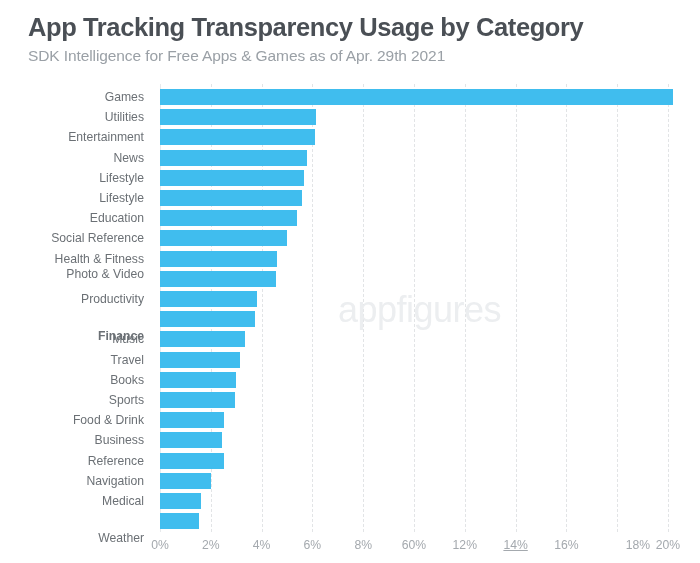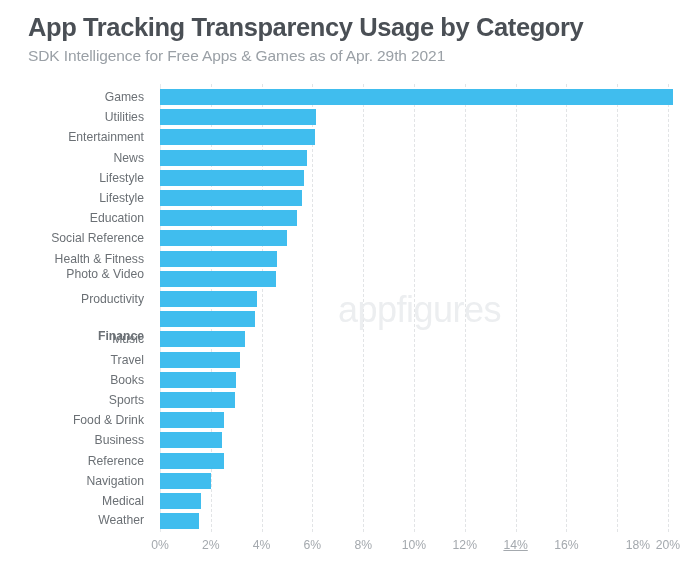--- a/index.html
+++ b/index.html
@@ -160,21 +160,21 @@
         <div class="y-label" style="top: 242px; font-weight: bold;">Finance</div>
         <div class="y-label" style="top: 245.4px;">Music</div>
         <div class="y-label" style="top: 265.6px;">Travel</div>
         <div class="y-label" style="top: 285.8px;">Books</div>
         <div class="y-label" style="top: 306px;">Sports</div>
         <div class="y-label" style="top: 326.2px;">Food &amp; Drink</div>
         <div class="y-label" style="top: 346.4px;">Business</div>
         <div class="y-label" style="top: 366.6px;">Reference</div>
         <div class="y-label" style="top: 386.8px;">Navigation</div>
         <div class="y-label" style="top: 407px;">Medical</div>
-        <div class="y-label" style="top: 426px;">Weather</div>
+        <div class="y-label" style="top: 444px;">Weather</div>
       </div>
 
     <div class="watermark">appfigures</div>
 
     <div class="bars" id="bars-layer">
         <div class="bar-row" style="top: 3px;">
           <div class="bar" title="Games: 20.2%" style="width: 513.08px; background: rgb(64, 189, 238);"></div>
         </div>
         <div class="bar-row" style="top: 23.2px;">
           <div class="bar" title="Utilities: 6.15%" style="width: 156.21px; background: rgb(64, 189, 238);"></div>
@@ -240,21 +240,21 @@
           <div class="bar" title="Weather: 1.55%" style="width: 39.37px; background: rgb(64, 189, 238);"></div>
         </div>
       </div>
 
     <div class="x-axis" id="xaxis-layer">
         <div class="x-tick" style="left: 160px;">0%</div>
         <div class="x-tick" style="left: 210.8px;">2%</div>
         <div class="x-tick" style="left: 261.6px;">4%</div>
         <div class="x-tick" style="left: 312.4px;">6%</div>
         <div class="x-tick" style="left: 363.2px;">8%</div>
-        <div class="x-tick" style="left: 414px;">10%</div>
+        <div class="x-tick" style="left: 414px;">60%</div>
         <div class="x-tick" style="left: 464.8px;">12%</div>
         <div class="x-tick" style="left: 515.6px; text-decoration: underline;">14%</div>
         <div class="x-tick" style="left: 566.4px;">16%</div>
         <div class="x-tick" style="left: 638px;">18%</div>
         <div class="x-tick" style="left: 668px;">20%</div>
       </div>
 
   </div>
 </div>
 

